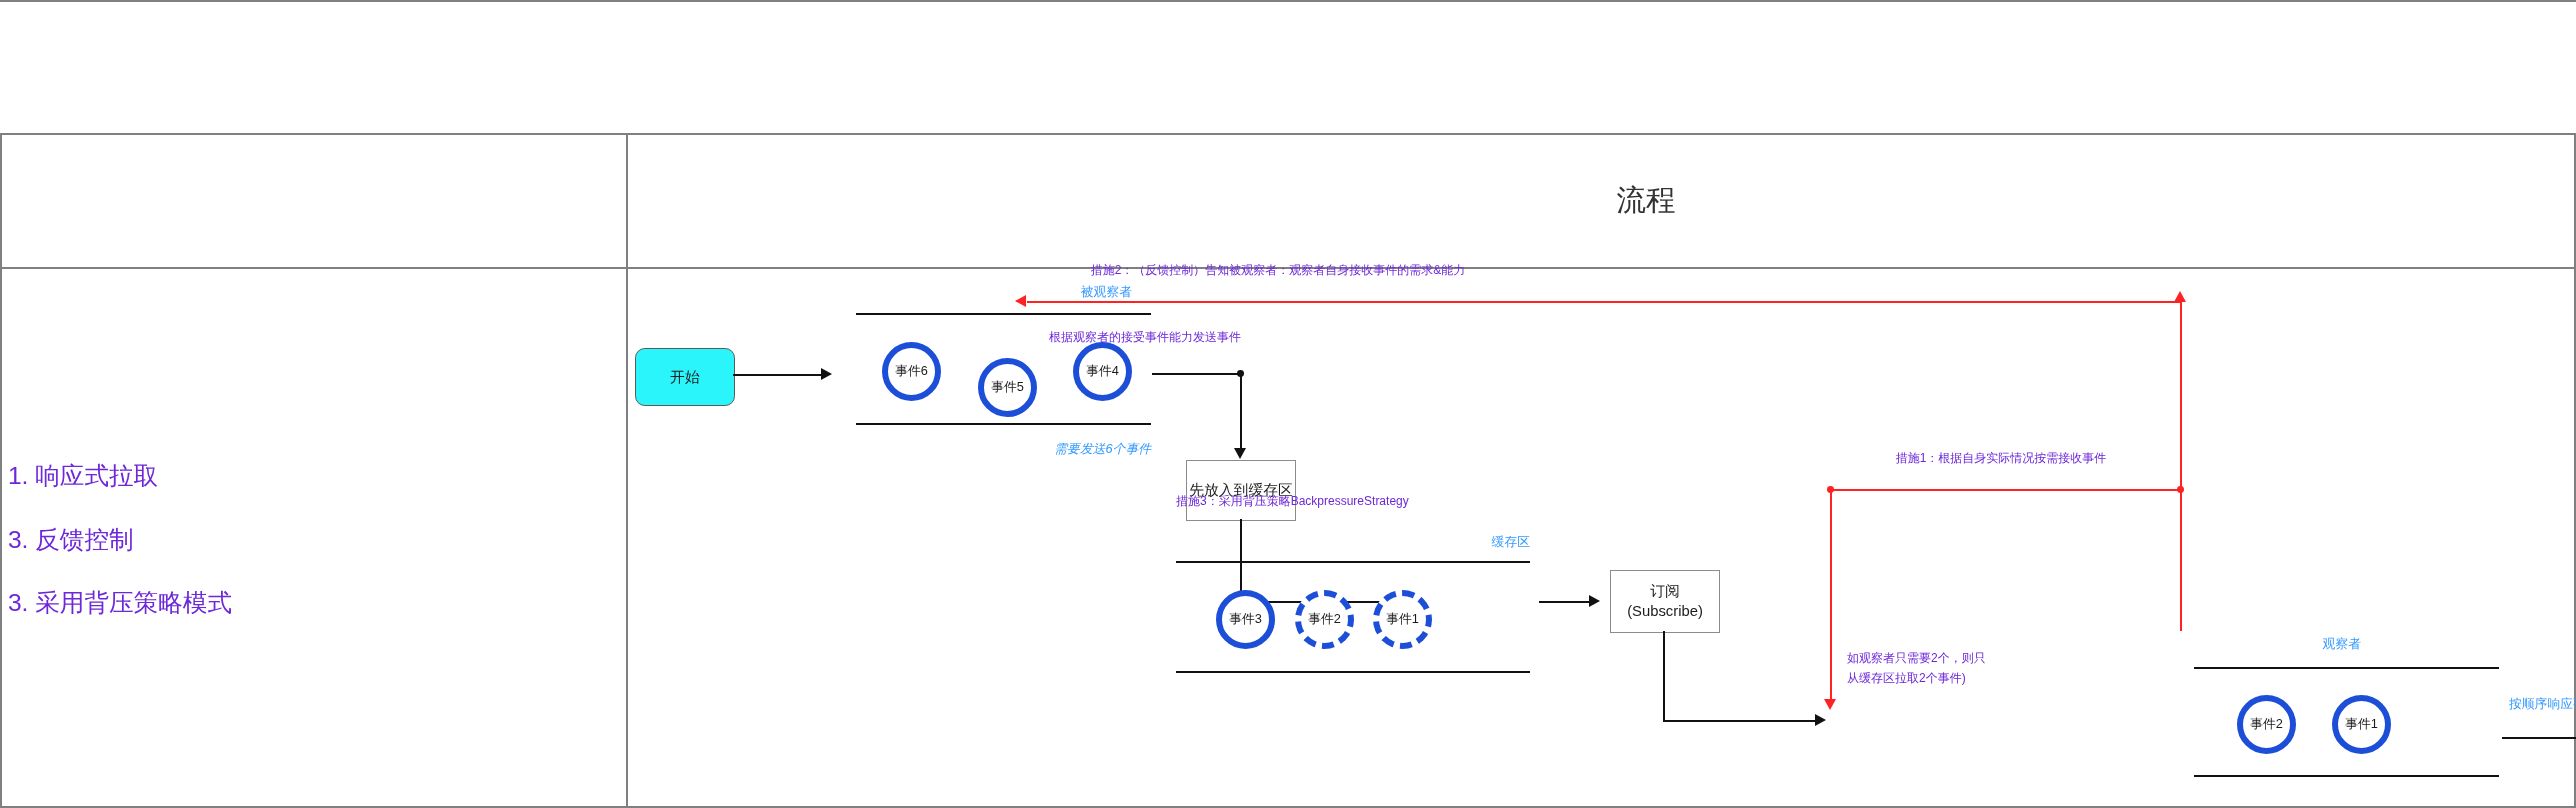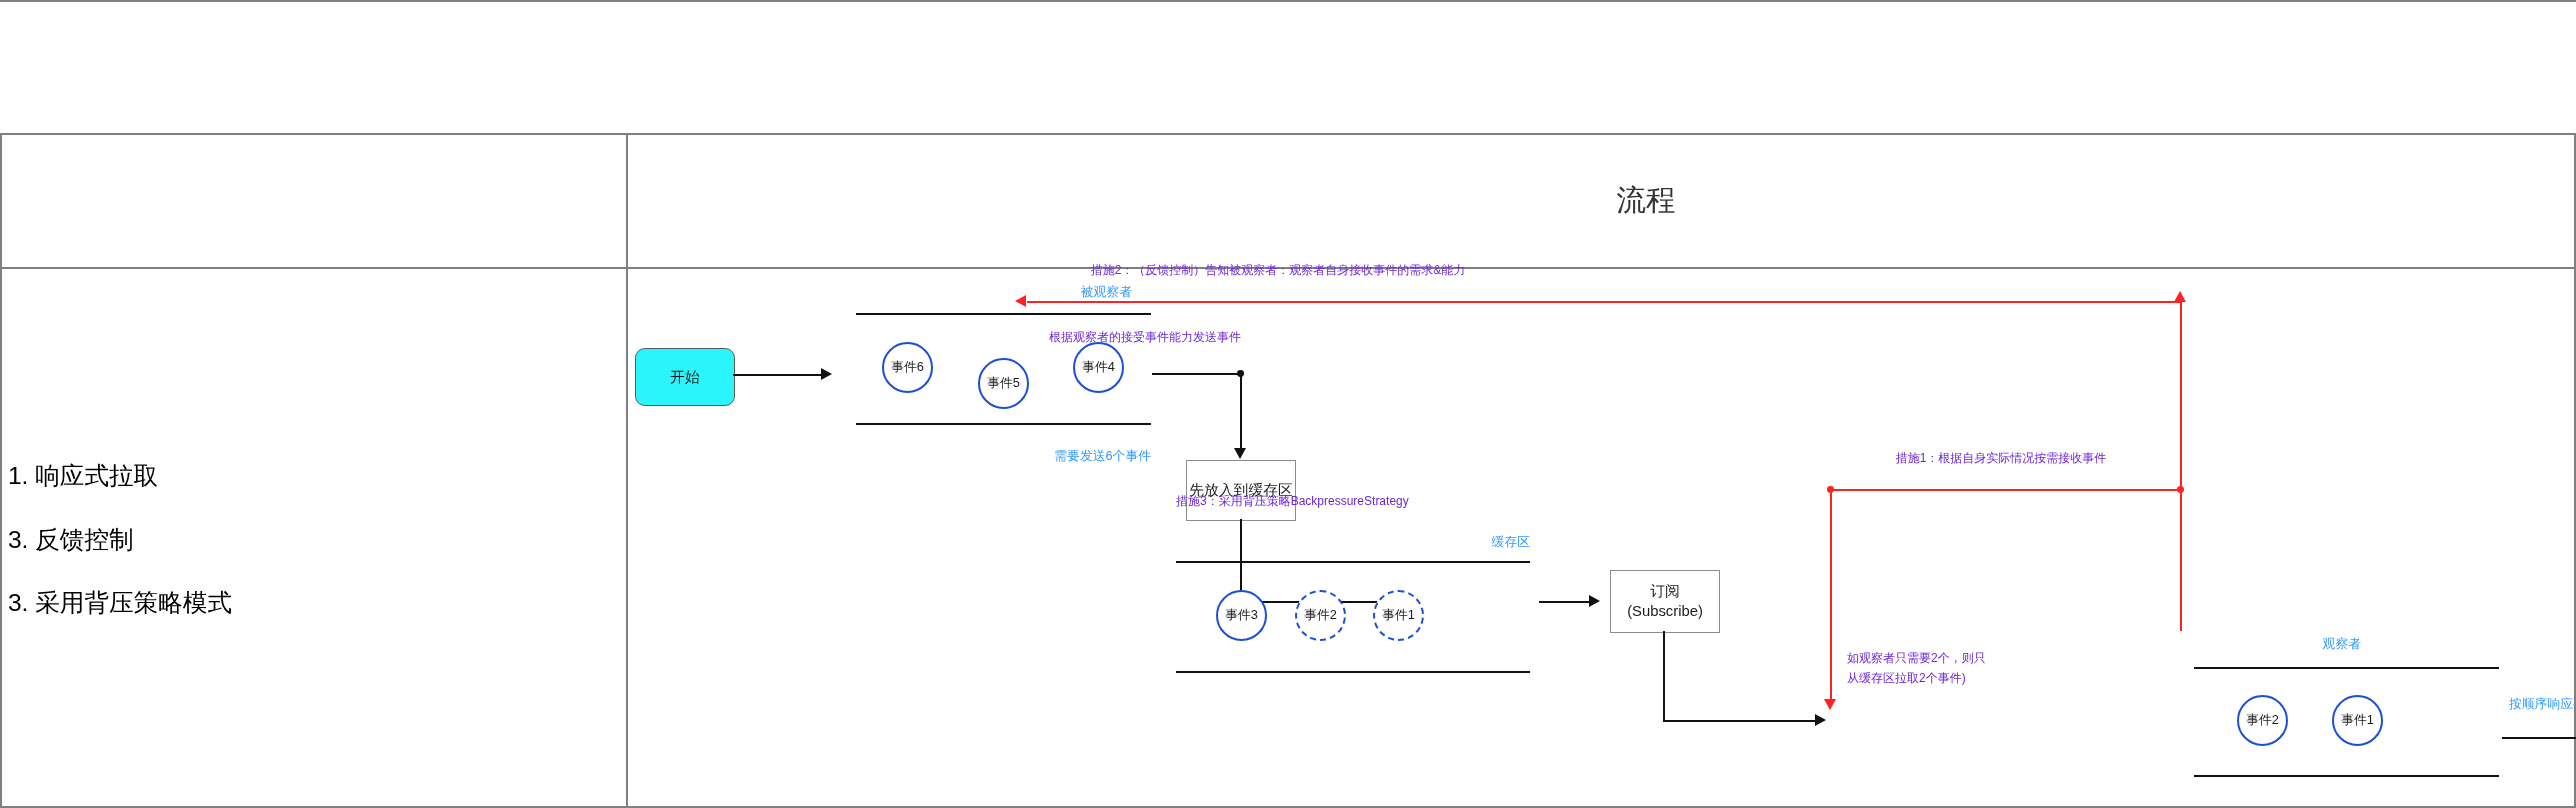--- a/index.html
+++ b/index.html
@@ -31,21 +31,21 @@
   }
   #head-left{left:0;width:626px;}
   #head-right{left:628px;width:1948px;margin-left:44px;}
 
   
   .principles{
     position:absolute;left:0;top:270px;width:626px;height:539px;
     display:flex;flex-direction:column;justify-content:center;
     padding-left:7.9px;box-sizing:border-box;
   }
-  .principle{font-size:24.6px;color:#000000;margin:17px 0;line-height:1.2;}
+  .principle{font-size:24.6px;color:#6d28d9;margin:17px 0;line-height:1.2;}
 
   
   .flow{position:absolute;left:628px;top:270px;width:1948px;height:539px;}
   .flow > *{position:absolute;}
 
   
   .term{
     background:#2AF5FB;border:1px solid #5a5a5a;border-radius:9.8px;
     display:flex;align-items:center;justify-content:center;
     font-size:14.8px;color:#1b1b1b;
@@ -58,21 +58,21 @@
     text-align:center;font-size:14.8px;color:#1b1b1b;line-height:1.35;
   }
 
   
   .lane-rule{background:#111111;height:2px;}
   .lane-label{
     font-size:12.8px;color:#3399ff;white-space:nowrap;
     text-align:right;
   }
   .evt{
-    border:2px solid #1d4ed8;border-radius:50%;
+    border:6px solid #1d4ed8;border-radius:50%;
     display:flex;align-items:center;justify-content:center;
     font-size:12.8px;color:#1b1b1b;background:#ffffff;
   }
   .evt.dashed{border-style:dashed;}
 
   
   .ln{background:#111111;}
   .ln.h{height:2px;}
   .ln.v{width:2px;}
   .ln.red{background:#ff2222;}
@@ -126,21 +126,21 @@
     </div>
     <div class="ln h" style="left:105px;top:104px;width:89px;"></div>
     <div class="ah ah-r" style="left:193px;top:98px;"></div>
 
     <div class="lane-label" style="left:228px;top:13.8px;width:276px;">被观察者</div>
     <div class="lane-rule" style="left:228px;top:43px;width:295px;"></div>
     <div class="lane-rule" style="left:228px;top:153px;width:295px;"></div>
     <div class="evt" style="left:254px;top:72px;width:47px;height:47px;">事件6</div>
     <div class="evt" style="left:350px;top:88px;width:47px;height:47px;">事件5</div>
     <div class="evt" style="left:445px;top:72px;width:47px;height:47px;">事件4</div>
-    <div class="lane-label" style="left:228px;top:178px;width:295px;">需要发送6个事件</div>
+    <div class="lane-label" style="left:228px;top:171px;width:295px;font-style:italic;">需要发送6个事件</div>
 
     <div class="ann-red" style="left:421px;top:59px;">根据观察者的接受事件能力发送事件</div>
     <div class="ln h" style="left:524px;top:103px;width:89px;"></div>
     <div class="dot" style="left:609px;top:100px;"></div>
     <div class="ln v" style="left:612px;top:104px;height:75px;"></div>
     <div class="ah ah-d" style="left:606px;top:178px;"></div>
 
     <div class="proc" style="left:558px;top:190px;width:108px;height:59px;">
       <span>先放入到缓存区</span>
     </div>

